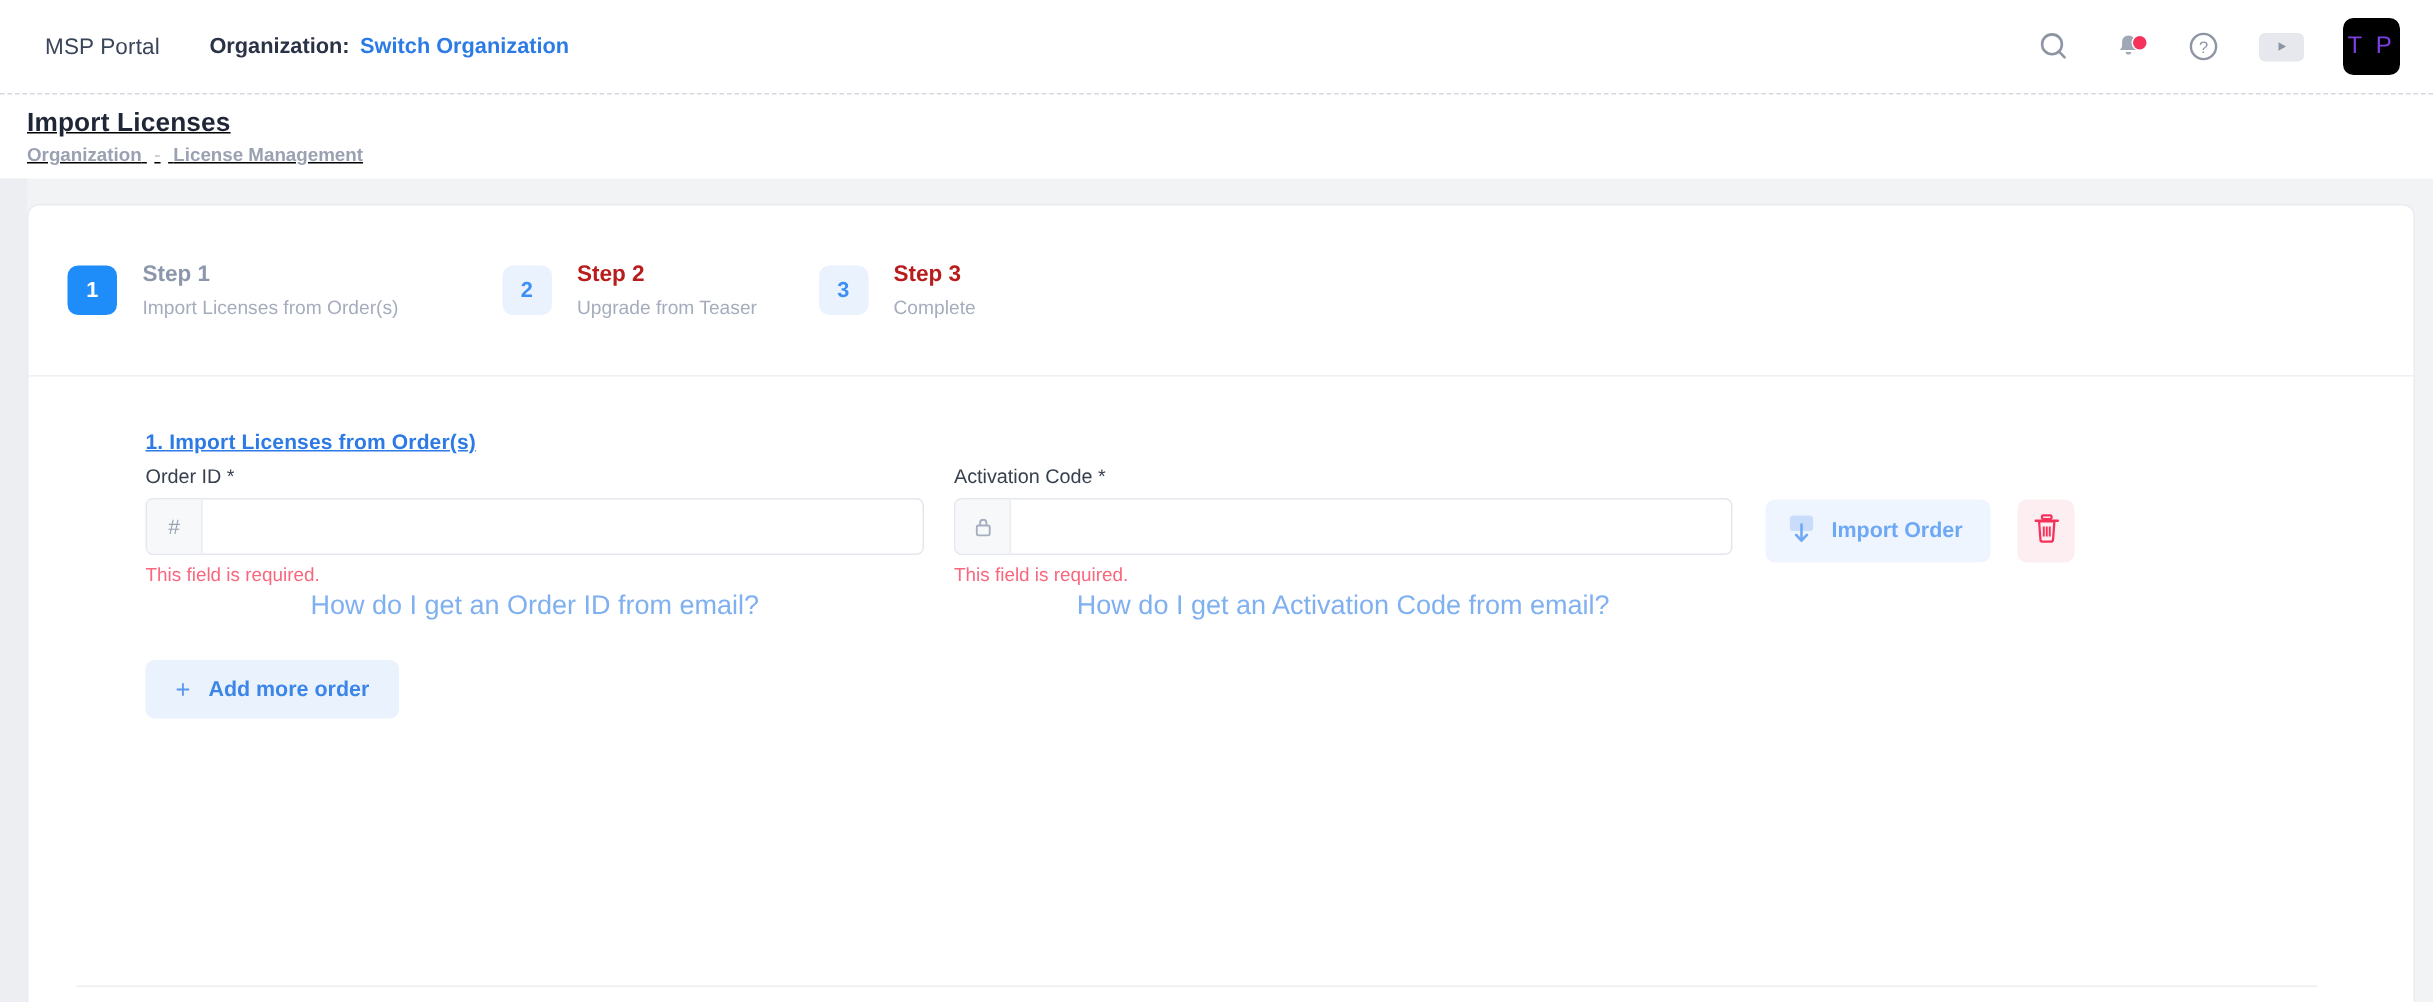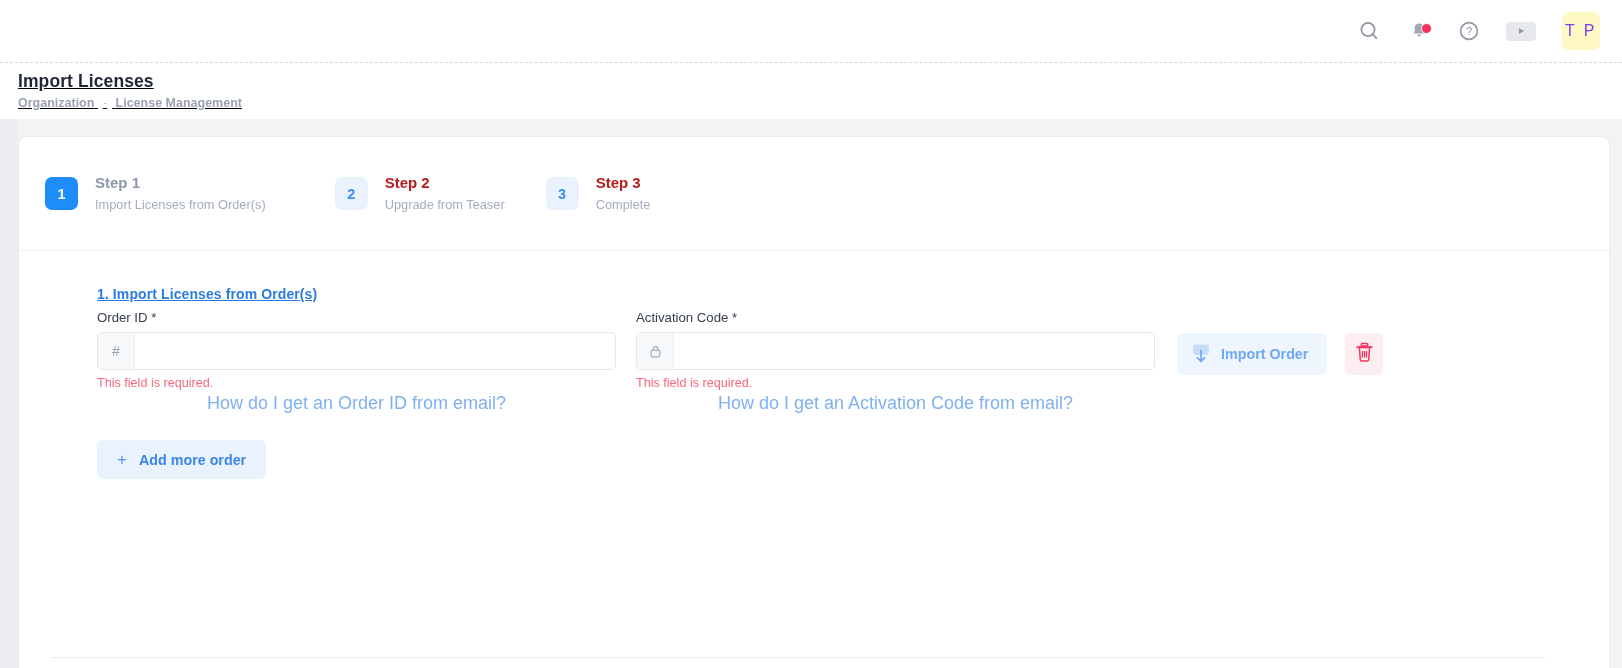--- a/index.html
+++ b/index.html
@@ -44,21 +44,21 @@
     background: #f5325b; border: 1.5px solid #fff;
   }
   .play-chip {
     width: 30px; height: 19px; border-radius: 4px; background: #e6e8ee;
     display: flex; align-items: center; justify-content: center;
     cursor: pointer;
   }
   .play-chip svg { display:block; }
   .avatar {
     width: 38px; height: 38px; border-radius: 7px;
-    background: #fef9c3;
+    background: #000000;
     display: flex; align-items: center; justify-content: center;
     color: #7b3fe4; font-size: 16px; letter-spacing: 2.5px;
     cursor: pointer; margin-left: 2px;
   }
 
   
   .page-header {
     position: absolute; left: 0; top: 62px; width: 1622px; height: 57px;
     background: #ffffff;
     border-top: 1px dashed #d3d7e0;
@@ -193,20 +193,25 @@
 
   .footer-divider {
     position: absolute; left: 32px; top: 406px; width: 1494px; height: 1px;
     background: #ecedf1;
   }
 </style>
 </head>
 <body>
 
 <div class="topbar">
+  <div class="topbar-left">
+    <span class="brand">MSP Portal</span>
+    <span class="org-label">Organization:</span>
+    <span class="org-switch">Switch Organization</span>
+  </div>
 
   <div class="topbar-right">
     <div class="icon-btn">
       <svg width="22" height="22" viewBox="0 0 22 22" fill="none">
         <circle cx="10" cy="9.5" r="6.6" stroke="#8d94a3" stroke-width="1.7"></circle>
         <line x1="14.7" y1="14.4" x2="18.4" y2="18.2" stroke="#8d94a3" stroke-width="1.7" stroke-linecap="round"></line>
       </svg>
     </div>
 
     <div class="icon-btn">

